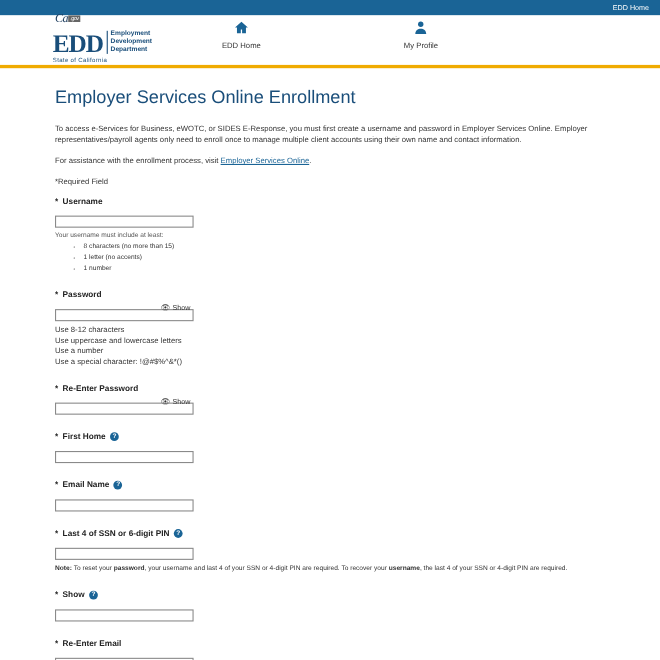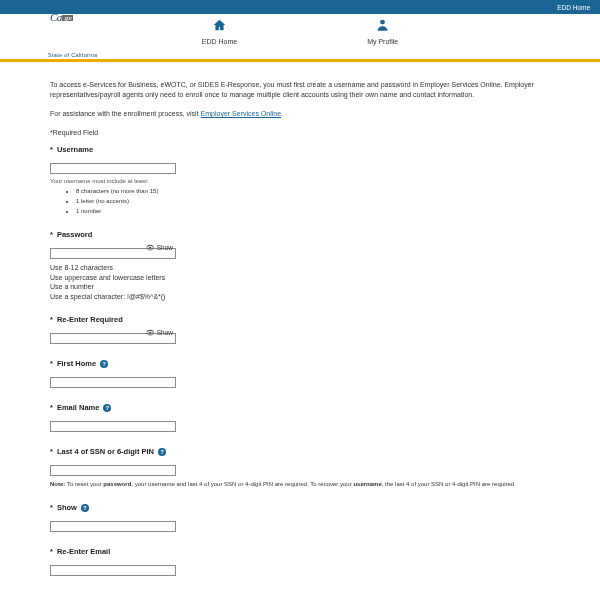--- a/index.html
+++ b/index.html
@@ -238,20 +238,28 @@
 </head>
 <body>
 
 <div class="topbar">
   <a href="#">EDD Home</a>
 </div>
 
 <div class="header">
   <div class="ca-gov">
     <span>Ca</span><span class="gov">.gov</span>
+  </div>
+  <div class="edd-logo">
+    <div class="edd-letters">EDD</div>
+    <div class="edd-text">
+      <div class="l1">Employment</div>
+      <div class="l1">Development</div>
+      <div class="l2">Department</div>
+    </div>
   </div>
   <div class="edd-state">State of California</div>
 
   <div class="nav-items">
     <a class="nav-item" href="#">
       <span class="ico">
         <svg width="15" height="14" viewBox="0 0 24 24" fill="#1a6496">
             <path d="M12 3 2 12h3v9h6v-6h2v6h6v-9h3z"></path>
           </svg>
       </span>
@@ -263,20 +271,21 @@
             <circle cx="12" cy="7" r="4.2"></circle>
             <path d="M3.5 22c0-5 4-8 8.5-8s8.5 3 8.5 8z"></path>
           </svg>
       </span>
       <span class="lbl">My Profile</span>
     </a>
   </div>
 </div>
 
 <div class="content">
+  <h1>Employer Services Online Enrollment</h1>
 
   <div class="intro">To access e-Services for Business, eWOTC, or SIDES E-Response, you must first create a username and password in Employer Services Online. Employer representatives/payroll agents only need to enroll once to manage multiple client accounts using their own name and contact information.</div>
 
   <div class="assist">
     <span>For assistance with the enrollment process, visit </span><a class="link" href="#">Employer Services Online</a><span>.</span>
   </div>
 
   <div class="req-note">*Required Field</div>
 
   <div class="field">
@@ -309,21 +318,21 @@
       <div>Use 8-12 characters</div>
       <div>Use uppercase and lowercase letters</div>
       <div>Use a number</div>
       <div>Use a special character: !@#$%^&amp;*()</div>
     </div>
   </div>
 
   <div class="field" style="margin-top:14px;">
     <div class="field-label">
       <span class="req">*</span>
-        <span>Re-Enter Required</span>
+        <span>Re-Enter Password</span>
     </div>
     <div class="pw-wrap">
       <input type="password" value="" style="">
       <button class="show-btn">
         <span class="eye">👁</span>
         <span>Show</span>
       </button>
     </div>
   </div>
 

